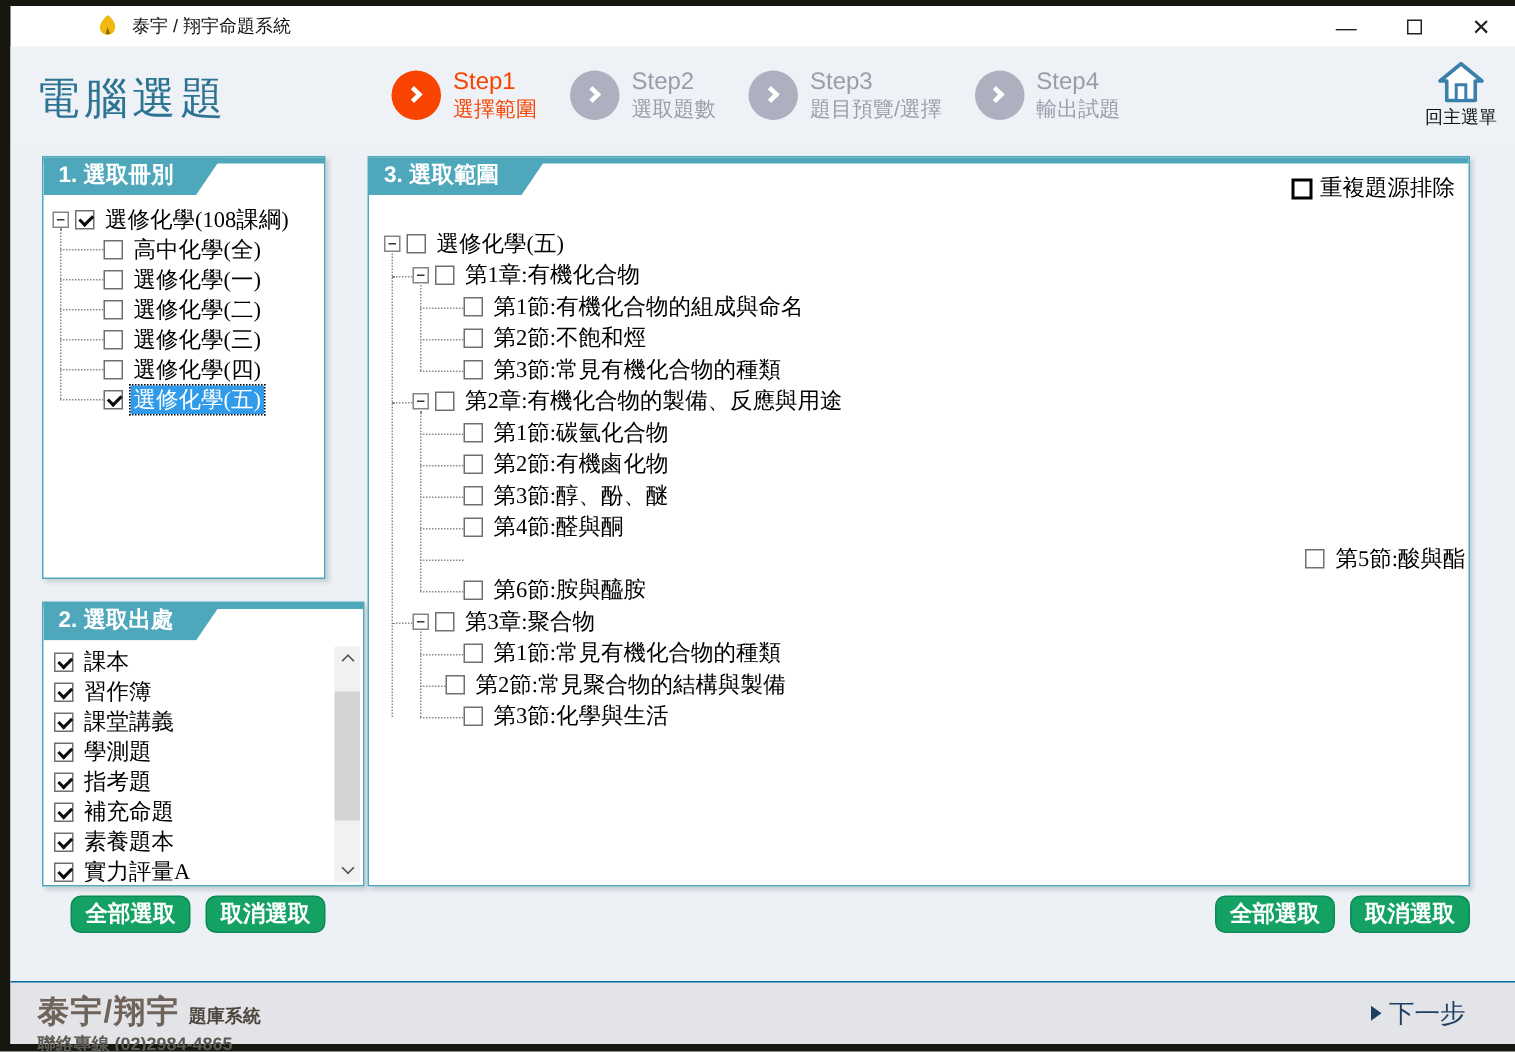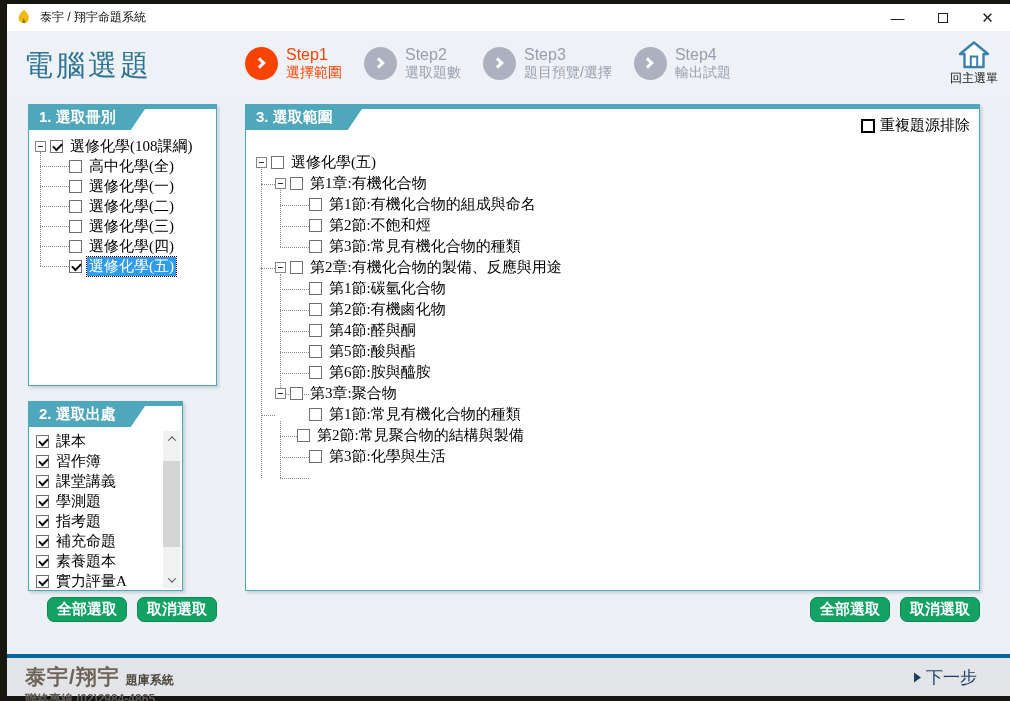--- a/index.html
+++ b/index.html
@@ -2,53 +2,53 @@
 <html><head>
 <meta charset="utf-8">
 <style>
   * { margin:0; padding:0; box-sizing:border-box; }
   html,body { width:1010px; height:701px; }
   body { background:#17170f; font-family:"Liberation Sans","DejaVu Sans",sans-serif; overflow:hidden; position:relative; }
 
   .window { position:absolute; left:7px; top:4px; right:0; bottom:5px; background:#fff; display:flex; flex-direction:column; }
 
   
-  .titlebar { height:27px; background:#fff; display:flex; align-items:center; padding-left:9px; flex:none; }
+  .titlebar { height:27px; background:#fff; display:flex; align-items:center; padding-left:9px; flex:none;margin-left:48px; }
   .app-icon { width:17px; height:17px; margin-right:7px; flex:none; }
   .tb-title { font-size:12px; color:#111; }
   .win-controls { margin-left:auto; display:flex; height:100%; }
   .wc { width:45px; height:100%; display:flex; align-items:center; justify-content:center; color:#222; cursor:pointer; }
   .wc.min { font-size:14px; }
   .wc.close { font-size:15px; }
   .maxbox { width:10px; height:10px; border:1px solid #222; display:block; }
 
   
   .header { height:65px; background:#eef1f6; position:relative; flex:none; }
   .app-title { position:absolute; left:17px; top:15px; font-size:29px; color:#2d7492; letter-spacing:3px; }
-  .steps { position:absolute; left:238px; top:15px; display:flex; align-items:center; }
+  .steps { position:absolute; left:254px; top:15px; display:flex; align-items:center; }
   .step { display:flex; align-items:center; margin-right:22px; cursor:pointer; }
   .scircle { width:33px; height:33px; border-radius:50%; background:#adb1bf; display:flex; align-items:center; justify-content:center; margin-right:8px; flex:none; }
   .chev { width:8px; height:8px; border-top:3px solid #fff; border-right:3px solid #fff; transform:rotate(45deg); margin-left:-4px; }
   .stexts { display:flex; flex-direction:column; line-height:1.15; color:#989eac; }
   .sname { font-size:16px; }
   .ssub  { font-size:14px; white-space:nowrap; }
   .step.active .scircle { background:#f84400; }
   .step.active .stexts { color:#f84400; }
   .home { position:absolute; right:12px; top:9px; display:flex; flex-direction:column; align-items:center; cursor:pointer; }
   .home-label { font-size:12px; color:#111; margin-top:1px; }
 
   
   .main { flex:1; position:relative; background:#edf1f6; }
 
   .panel { position:absolute; background:#fff; border:1px solid #4fa7bc; box-shadow:2px 2px 3px rgba(60,80,90,.22); }
   .panel::before { content:''; position:absolute; top:0; left:0; right:0; height:4px; background:#4fa7bc; }
   .tab { position:absolute; top:0; left:0; height:25px; line-height:24px; padding:0 32px 0 10px; background:#4fa7bc; color:#fff; font-size:15px; font-weight:bold; clip-path:polygon(0 0,100% 0,calc(100% - 17px) 100%,0 100%); z-index:3; }
 
   .panel1 { left:21px; top:8px;  width:189px; height:282px; }
-  .panel2 { left:21px; top:305px; width:155px; height:190px; }
+  .panel2 { left:21px; top:305px; width:215px; height:190px; }
   .panel3 { left:238px; top:8px; width:735px; height:487px; }
 
   .tree-body { position:relative; }
   .p1 .tree-body { margin-top:31px; }
   .p3 .tree-body { margin-top:47px; }
   .trow { display:flex; align-items:center; position:relative; z-index:2; cursor:pointer; }
   .expander { width:11px; height:11px; border:1px solid #848484; background:#fff; margin-right:4px; flex:none; position:relative; }
   .expander::after { content:''; position:absolute; left:2px; top:4px; width:5px; height:1px; background:#333; }
   .slot { width:15px; flex:none; }
   .cb { width:13px; height:13px; border:1px solid #707070; background:#fff; margin-right:5px; flex:none; position:relative; }
@@ -74,21 +74,21 @@
   .bigcb { width:14px; height:14px; border:2px solid #000; background:#fff; margin-right:5px; flex:none; }
   .dedupe-label { font-family:"Liberation Serif","DejaVu Serif",serif; font-size:15px; color:#000; }
 
   
   .btn-row { position:absolute; display:flex; justify-content:flex-end; gap:10px; }
   .btns2 { left:21px; top:501px; width:189px; }
   .btns3 { left:238px; top:501px; width:735px; }
   .gbtn { height:25px; padding:0 9px; background:#13a264; color:#fff; font-size:15px; font-weight:bold; border:1px solid #0d8a54; border-radius:7px; cursor:pointer; font-family:"Liberation Sans","DejaVu Sans",sans-serif; }
 
   
-  .footer { height:42px; background:#e2e4e7; border-top:4px solid #0369a1; position:relative; flex:none; padding:5px 0 0 18px; }
+  .footer { height:42px; background:#e2e4e7; border-top:1px solid #0369a1; position:relative; flex:none; padding:5px 0 0 18px; }
   .brand-line { display:flex; align-items:baseline; }
   .brand { font-size:21px; font-weight:bold; color:#70635a; letter-spacing:1px; }
   .brand-suffix { font-size:12px; font-weight:bold; color:#4c463e; margin-left:6px; }
   .phone { font-size:12px; color:#5c5a52; font-weight:bold; margin-top:0px; }
   .next { position:absolute; right:33px; top:50%; transform:translateY(-50%); display:flex; align-items:center; color:#1e3f63; font-size:17px; cursor:pointer; }
   .next-tri { width:0; height:0; border-left:7px solid #1e3f63; border-top:5px solid transparent; border-bottom:5px solid transparent; margin-right:5px; }
 </style>
 </head>
 <body>
 
@@ -307,23 +307,28 @@
             <span class="tlabel">第1節:碳氫化合物</span>
           </div>
           <div class="trow" style="height: 21px; padding-left: 48px;">
             <span class="slot"></span>
             <span class="cb"></span>
             <span class="tlabel">第2節:有機鹵化物</span>
           </div>
           <div class="trow" style="height: 21px; padding-left: 48px;">
             <span class="slot"></span>
             <span class="cb"></span>
+            <span class="tlabel">第3節:醇、酚、醚</span>
+          </div>
+          <div class="trow" style="height: 21px; padding-left: 48px;">
+            <span class="slot"></span>
+            <span class="cb"></span>
             <span class="tlabel">第4節:醛與酮</span>
           </div>
-          <div class="trow" style="height: 21px; padding-left: 48px;">
+          <div class="trow" style="height: 21px; padding-left: 48px; justify-content: flex-end;">
             <span class="slot"></span>
             <span class="cb"></span>
             <span class="tlabel">第5節:酸與酯</span>
           </div>
           <div class="trow" style="height: 21px; padding-left: 48px; text-align: center;">
             <span class="slot"></span>
             <span class="cb"></span>
             <span class="tlabel">第6節:胺與醯胺</span>
           </div>
           <div class="trow" style="height: 21px; padding-left: 29px;">

